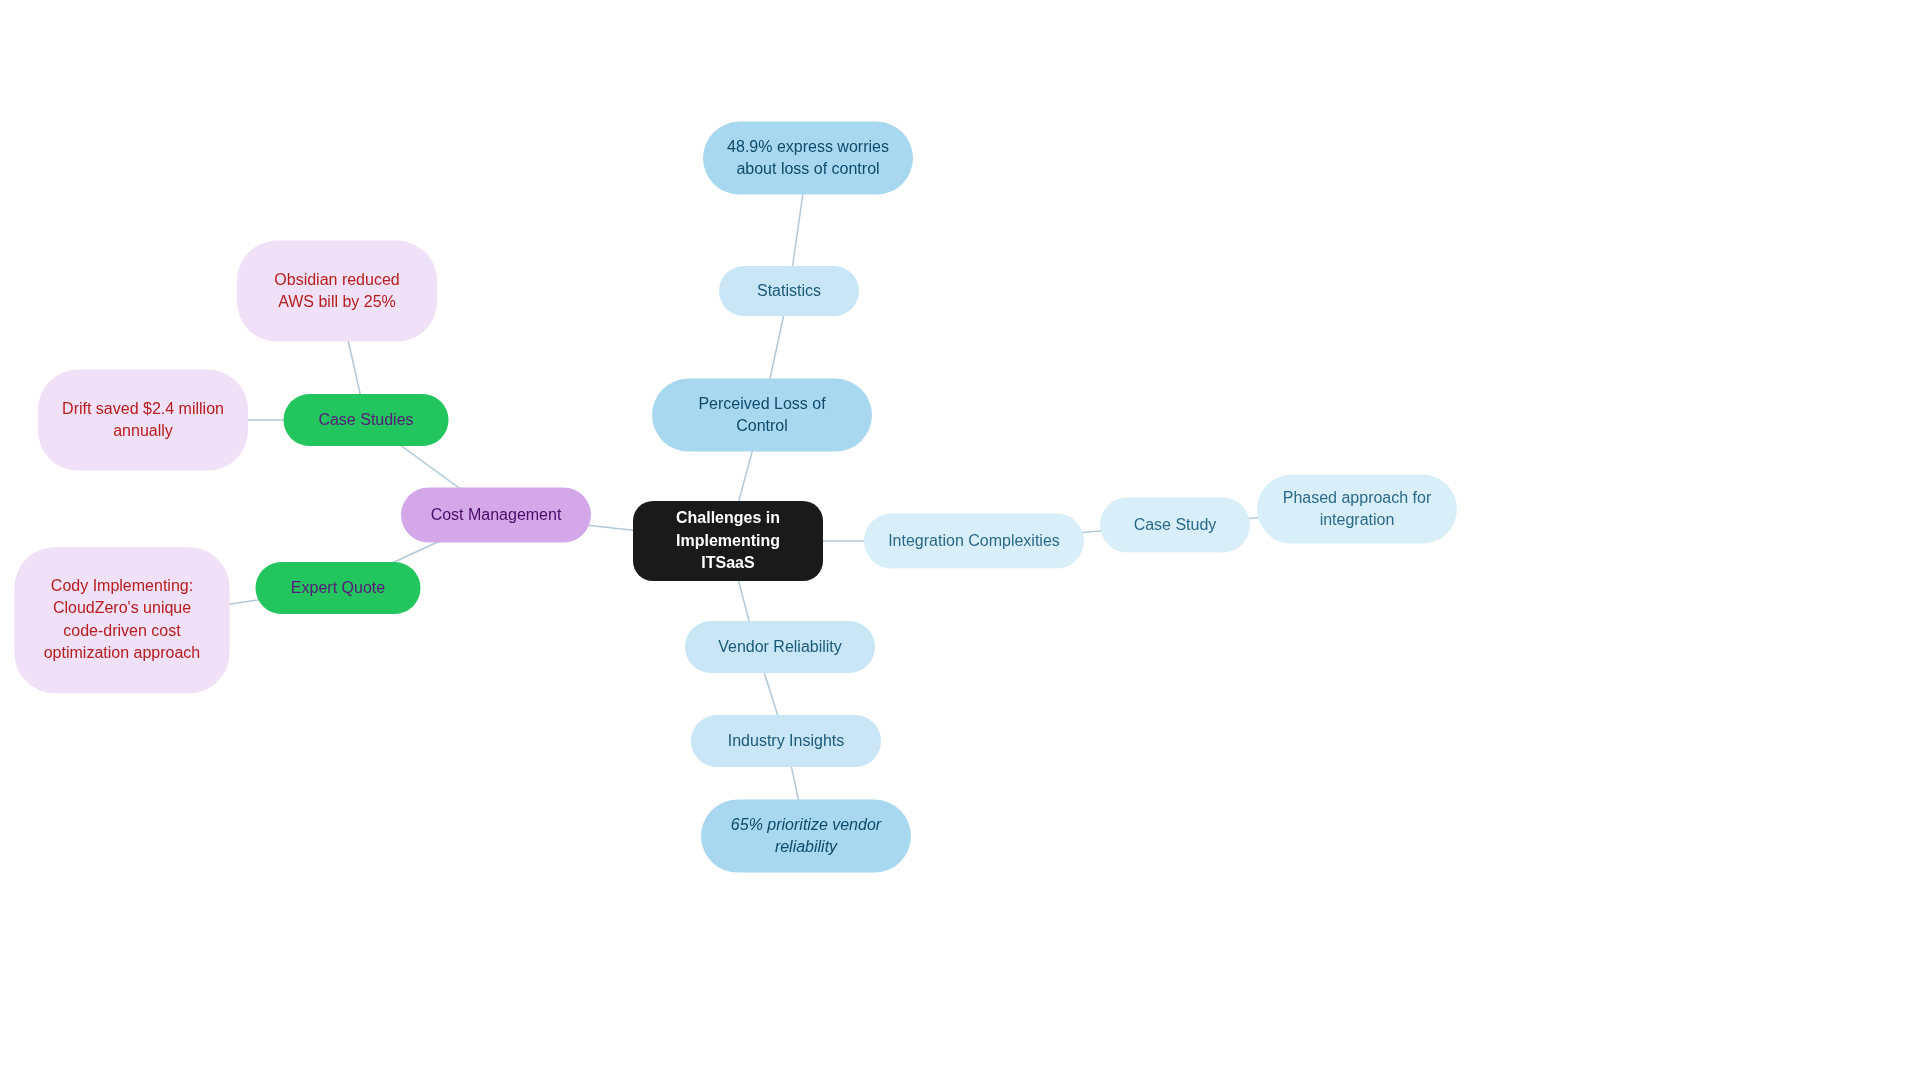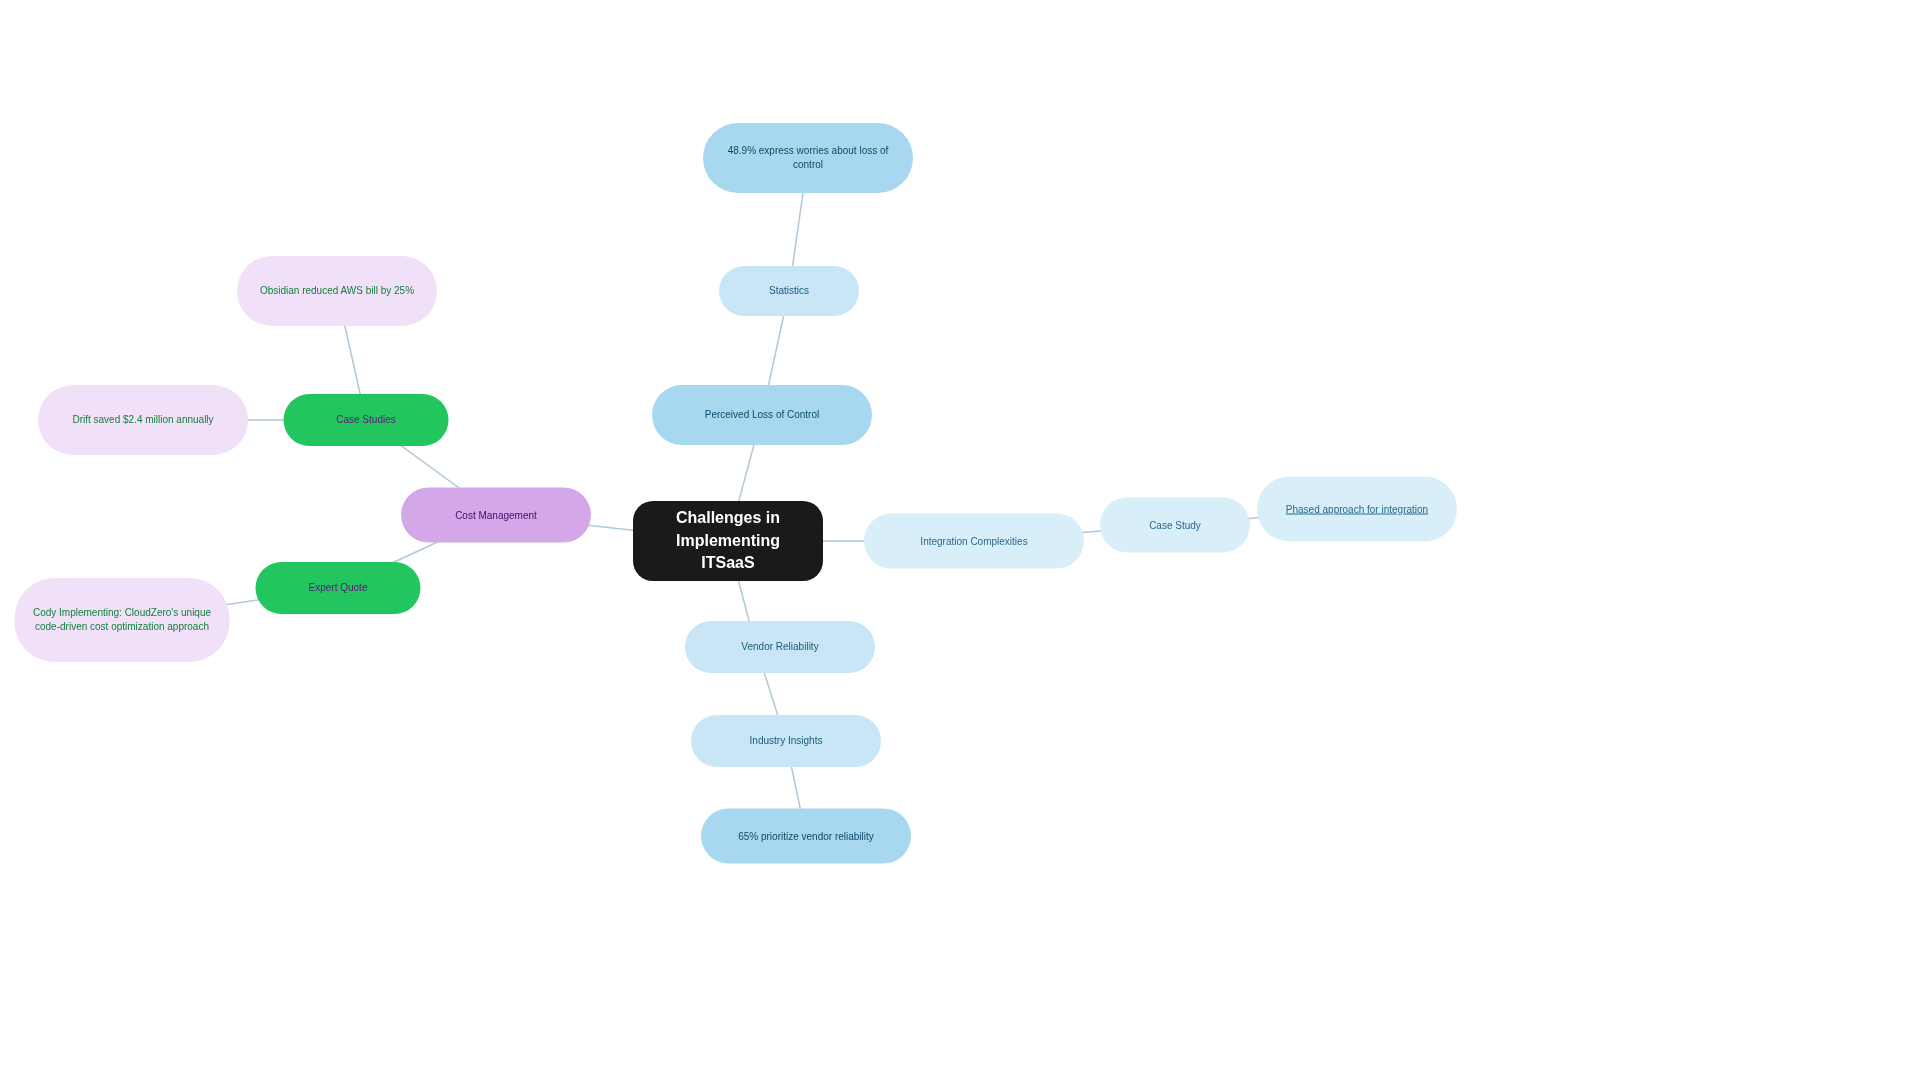--- a/index.html
+++ b/index.html
@@ -18,21 +18,21 @@
       height: 1083px;
       pointer-events: none;
     }
     .node {
       position: absolute;
       display: flex;
       align-items: center;
       justify-content: center;
       text-align: center;
       border-radius: 40px;
-      font-size: 10px;
+      font-size: 16px;
       font-weight: 400;
       line-height: 1.4;
       cursor: pointer;
       transform: translate(-50%, -50%);
     }
     .node-center {
       background: #1a1a1a;
       color: #ffffff;
       font-size: 16px;
       font-weight: 600;
@@ -66,21 +66,21 @@
       padding: 12px 20px;
     }
     .node-purple-dark {
       background: #d4a8e8;
       color: #4a0a6a;
       border: none;
       padding: 14px 22px;
     }
     .node-purple-light {
       background: #f0e0f8;
-      color: #15803d;
+      color: #b91c1c;
       border: none;
       padding: 28px 18px;
     }
   </style>
 </head>
 <body>
 
 <svg class="connections">
 <line x1="728" y1="541" x2="762" y2="415" stroke="#b0c8d8" stroke-width="1.5"></line>
     <line x1="762" y1="415" x2="789" y2="291" stroke="#b0c8d8" stroke-width="1.5"></line>
@@ -99,23 +99,23 @@
     <line x1="338" y1="588" x2="122" y2="620" stroke="#b0c8d8" stroke-width="1.5"></line>
   </svg>
 
 <div id="nodes-container">
 <div class="node node-center" style="left: 728px; top: 541px;">Challenges in Implementing ITSaaS</div>
     <div class="node node-blue-medium" style="left: 762px; top: 415px; width: 220px; min-height: 60px;">Perceived Loss of Control</div>
     <div class="node node-blue-light" style="left: 789px; top: 291px; width: 140px; min-height: 50px;">Statistics</div>
     <div class="node node-blue-medium" style="left: 808px; top: 158px; width: 210px; min-height: 70px;">48.9% express worries about loss of control</div>
     <div class="node node-blue-pale" style="left: 974px; top: 541px; width: 220px; min-height: 55px;">Integration Complexities</div>
     <div class="node node-blue-pale" style="left: 1175px; top: 525px; width: 150px; min-height: 55px;">Case Study</div>
-    <div class="node node-blue-pale" style="left: 1357px; top: 509px; width: 200px; min-height: 65px; text-decoration: underline;">Phased approach for integration</div>
+    <div class="node node-blue-pale" style="left: 1357px; top: 509px; width: 200px; min-height: 65px;">Phased approach for integration</div>
     <div class="node node-blue-light" style="left: 780px; top: 647px; width: 190px; min-height: 52px;">Vendor Reliability</div>
     <div class="node node-blue-light" style="left: 786px; top: 741px; width: 190px; min-height: 52px;">Industry Insights</div>
-    <div class="node node-blue-medium" style="left: 806px; top: 836px; width: 210px; min-height: 55px;">65% prioritize vendor reliability</div>
+    <div class="node node-blue-medium" style="left: 806px; top: 836px; width: 210px; min-height: 55px; font-style: italic;">65% prioritize vendor reliability</div>
     <div class="node node-purple-dark" style="left: 496px; top: 515px; width: 190px; min-height: 55px;">Cost Management</div>
     <div class="node node-purple" style="left: 366px; top: 420px; width: 165px; min-height: 52px;">Case Studies</div>
     <div class="node node-purple-light" style="left: 337px; top: 291px; width: 200px; min-height: 60px;">Obsidian reduced AWS bill by 25%</div>
     <div class="node node-purple-light" style="left: 143px; top: 420px; width: 210px; min-height: 52px;">Drift saved $2.4 million annually</div>
     <div class="node node-purple" style="left: 338px; top: 588px; width: 165px; min-height: 52px;">Expert Quote</div>
     <div class="node node-purple-light" style="left: 122px; top: 620px; width: 215px; min-height: 80px;">Cody Implementing: CloudZero's unique code-driven cost optimization approach</div>
   </div>
 
 </body></html>

